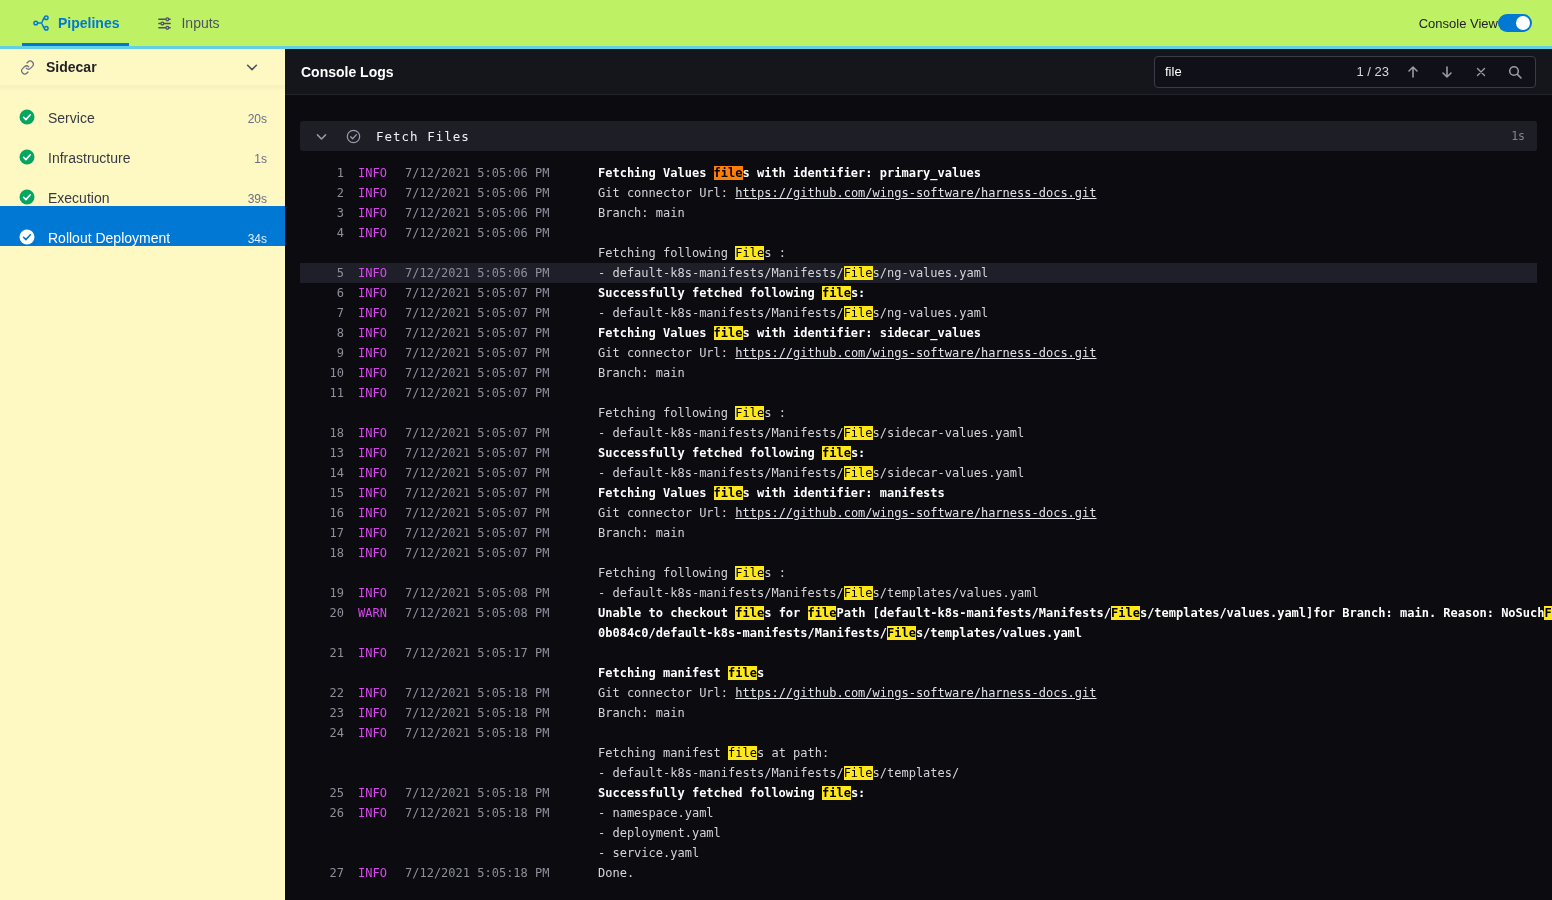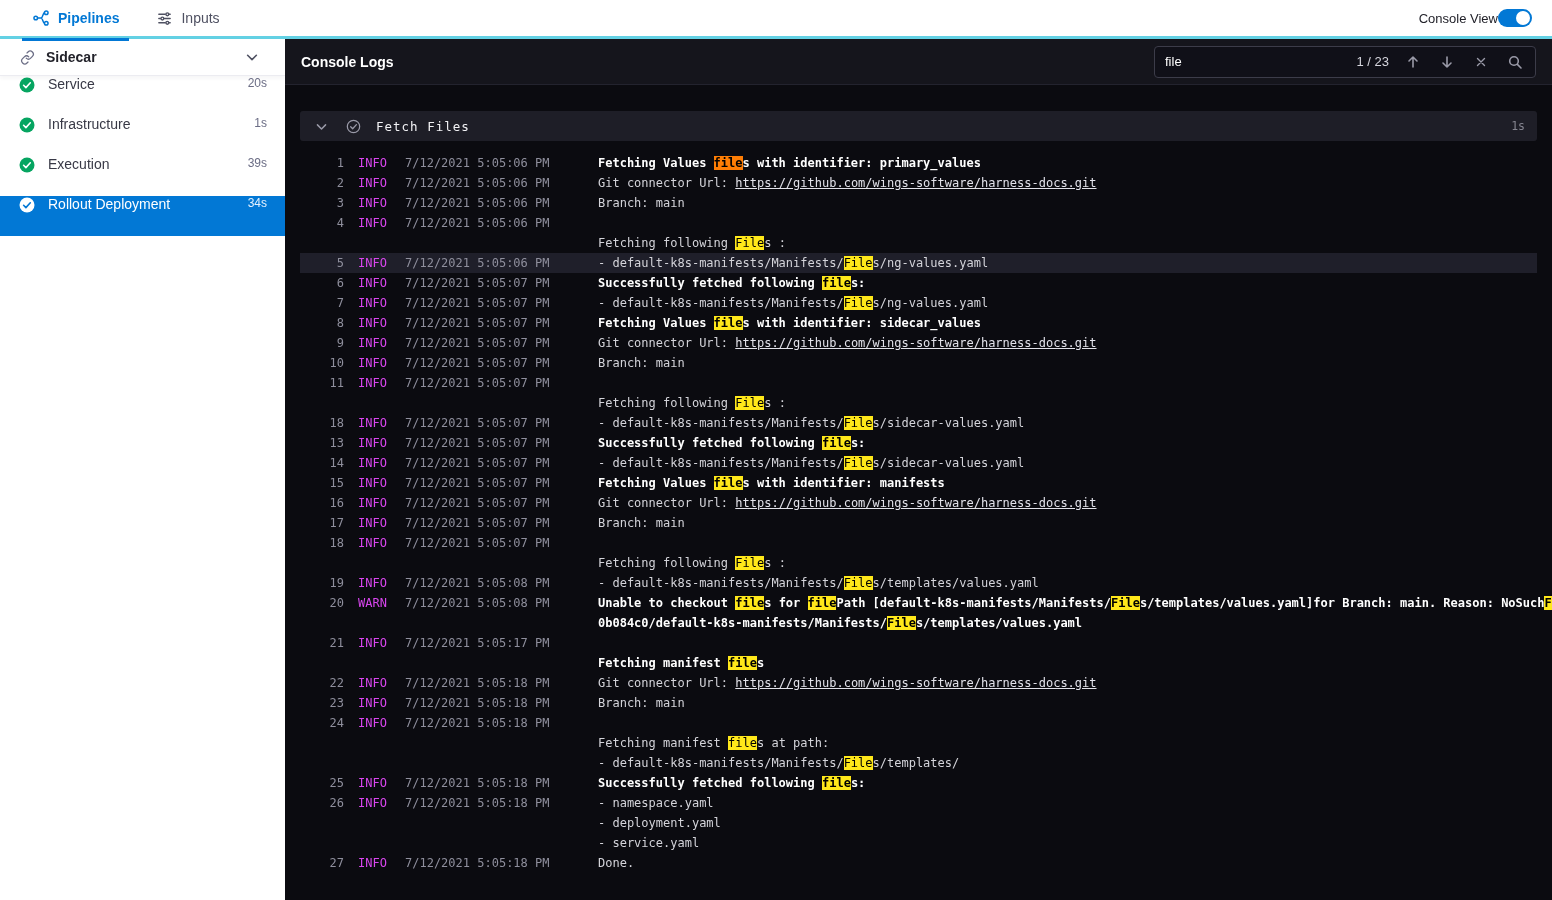--- a/index.html
+++ b/index.html
@@ -1,40 +1,40 @@
 <!DOCTYPE html>
 <html><head>
 <meta charset="utf-8">
 <style>
   * { margin:0; padding:0; box-sizing:border-box; }
   html,body { width:1552px; height:900px; overflow:hidden; background:#0a0a10;
     font-family:"Liberation Sans", sans-serif; }
   .app { width:1552px; height:900px; display:flex; flex-direction:column; }
 
   
-  .topbar { height:36px; background:#ffffff; display:flex; align-items:center; padding-left:14px; flex:none; }
+  .topbar { height:46px; background:#bef264; display:flex; align-items:center; padding-left:14px; flex:none; }
   .tab { height:46px; display:flex; align-items:center; gap:8px; padding:0 18px; font-size:14px;
          color:#4f5162; cursor:pointer; position:relative; }
   .tab.active { color:#0278d5; font-weight:700; }
   .tab.active::after { content:""; position:absolute; left:8px; right:8px; bottom:0; height:3px; background:#0278d5; }
   .tb-right { margin-left:auto; display:flex; align-items:center; padding-right:20px; font-size:13px; color:#22222a; }
   .toggle { width:34px; height:18px; border-radius:9px; background:#0278d5; position:relative; cursor:pointer; }
   .toggle .knob { position:absolute; top:2px; right:2px; width:14px; height:14px; border-radius:50%; background:#fff; }
   .accent { height:3px; background:#63d1e4; flex:none; }
 
   
   .content { flex:1; display:flex; min-height:0; }
 
   
-  .sidebar { width:285px; background:#ffffff; flex:none; display:flex; flex-direction:column; }
+  .sidebar { width:285px; background:#fef9c3; flex:none; display:flex; flex-direction:column; }
   .sb-head { height:37px; display:flex; align-items:center; gap:10px; padding:0 24px 0 18px;
              font-size:14px; font-weight:700; color:#22222a; border-bottom:1px solid #ececf1;
              box-shadow:0 2px 4px rgba(30,30,60,.05); cursor:pointer; }
   .sb-head .grow { flex:1; }
-  .sb-item { height:40px; display:flex; align-items:flex-start; gap:12px; padding:0 18px; font-size:14px;
+  .sb-item { height:40px; display:flex; align-items:flex-end; gap:12px; padding:0 18px; font-size:14px;
              color:#383946; cursor:pointer; }
   .sb-item.ind { }
   .sb-item.sel { background:#0278d5; color:#ffffff; }
   .sb-item .dur { margin-left:auto; font-size:12px; color:#6b6d85; }
   .sb-item.sel .dur { color:#e3f1ff; }
   .ic { width:18px; height:18px; display:flex; align-items:center; justify-content:center; flex:none; }
 
   
   .console { flex:1; min-width:0; background:#0b0b10; display:flex; flex-direction:column; }
   .con-head { height:46px; flex:none; display:flex; align-items:center; justify-content:space-between;

